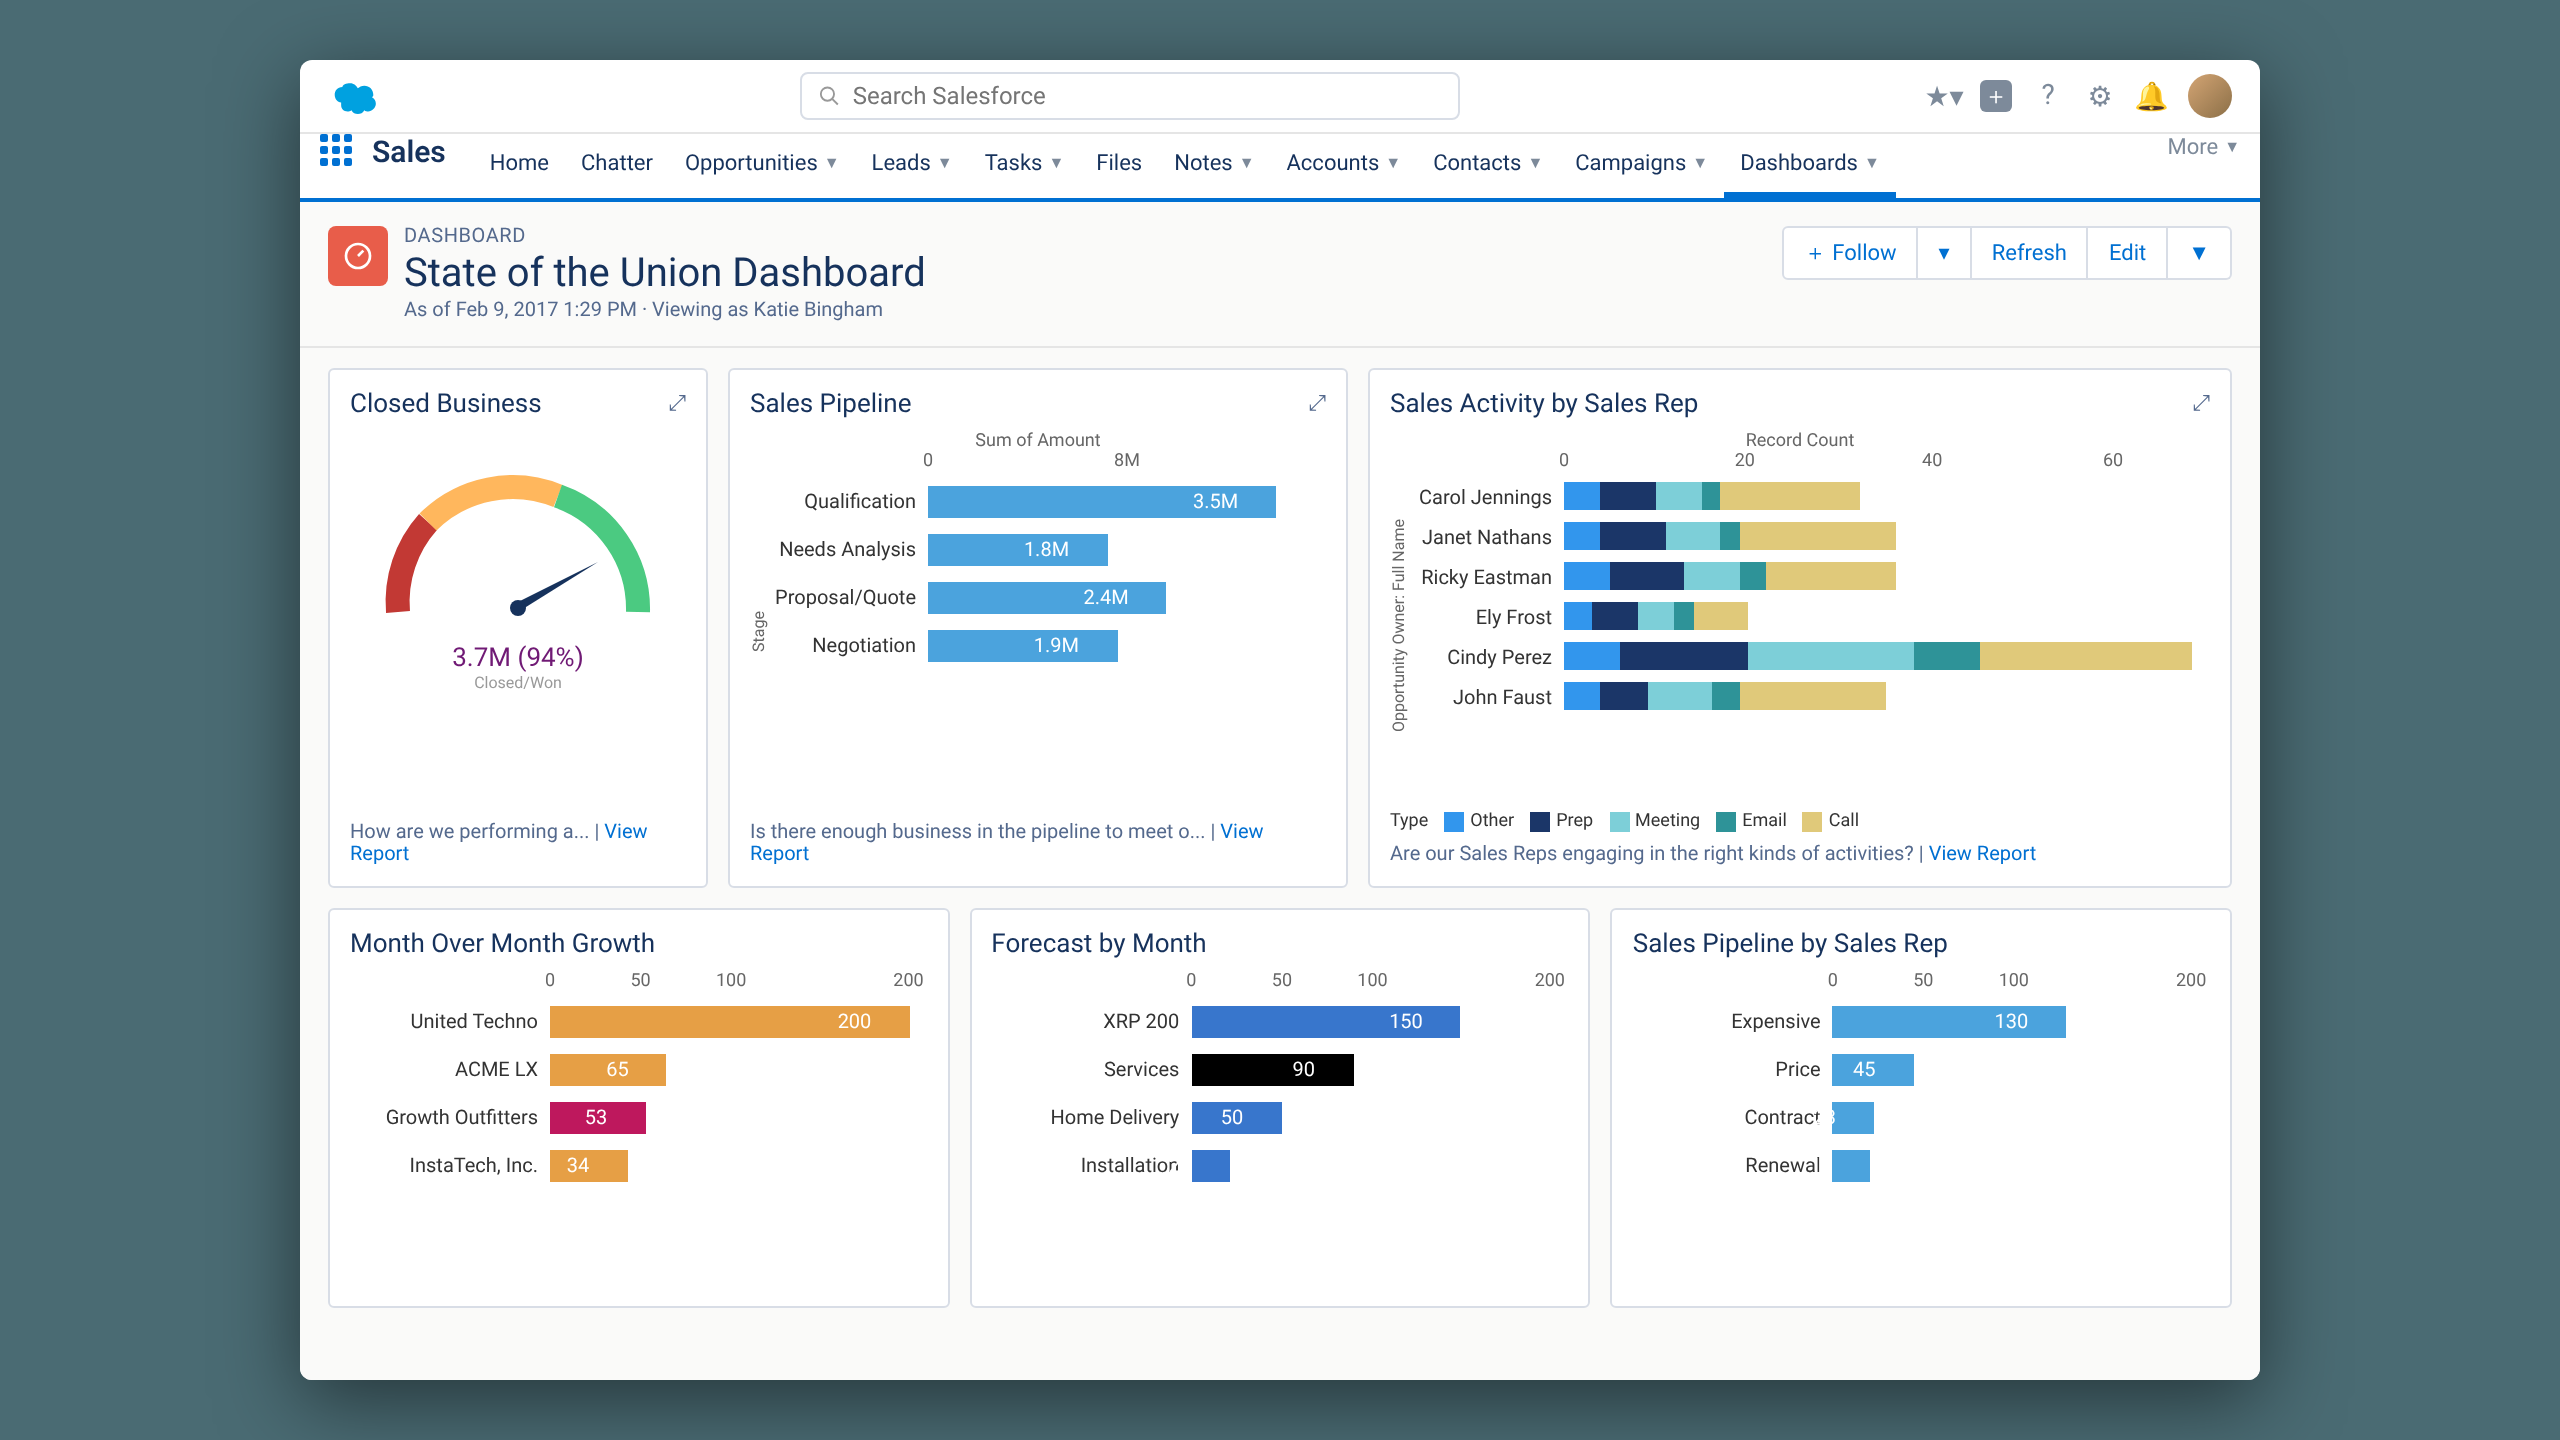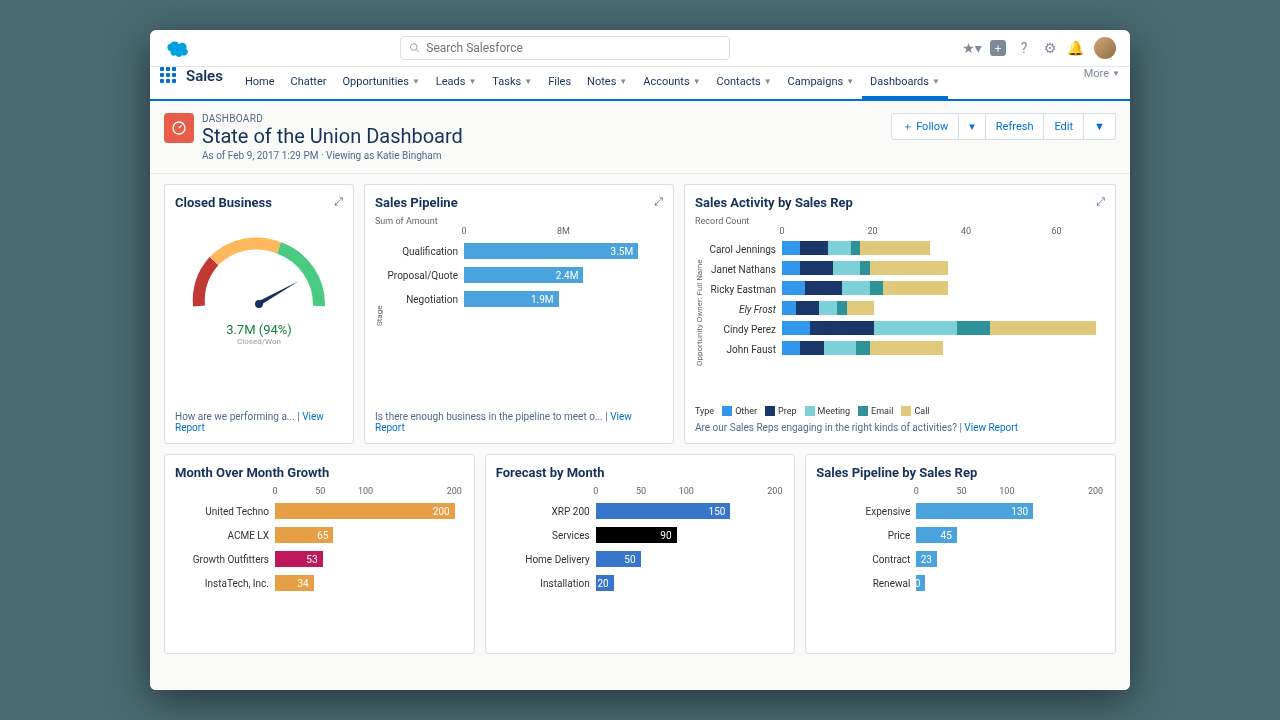--- a/index.html
+++ b/index.html
@@ -28,32 +28,32 @@
 .htxt .t2{font-size:20px;color:#16325c;font-weight:400}
 .htxt .t3{font-size:10px;color:#54698d;margin-top:2px}
 .hbtns{margin-left:auto;display:flex;gap:0}
 .btn{border:1px solid #d8dde6;background:#fff;padding:5px 10px;font-size:11px;color:#0070d2;cursor:pointer;display:flex;align-items:center;gap:3px}
 .btn:first-child{border-radius:3px 0 0 3px}
 .btn:last-child{border-radius:0 3px 3px 0}
 .btn+.btn{border-left:0}
 .content{flex:1;overflow:auto;padding:10px 14px;background:#fafaf9}
 .row{display:flex;gap:10px;margin-bottom:10px}
 .card{background:#fff;border:1px solid #d8dde6;border-radius:3px;padding:10px;position:relative;display:flex;flex-direction:column}
-.ctitle{font-size:13px;color:#16325c;font-weight:700;margin-bottom:6px}
+.ctitle{font-size:13px;color:#16325c;font-weight:400;margin-bottom:6px}
 .expand{position:absolute;top:10px;right:10px;color:#54698d;font-size:11px;cursor:pointer}
 .cfoot{font-size:10px;color:#54698d;margin-top:auto;padding-top:6px}
 .cfoot a{color:#0070d2;text-decoration:none;cursor:pointer}
 .gauge{display:flex;flex-direction:column;align-items:center;padding:10px 0}
-.gval{font-size:13px;color:#15803d;margin-top:6px}
+.gval{font-size:13px;color:#701a75;margin-top:6px}
 .gsub{font-size:8px;color:#999}
-.axislbl{font-size:9px;color:#666;text-align:left}
+.axislbl{font-size:9px;color:#666;text-align:center}
 .hbar-row{display:flex;align-items:center;height:22px;margin:2px 0}
 .hbar-lbl{font-size:10px;color:#333;text-align:right;padding-right:6px;flex-shrink:0}
 .hbar-trk{flex:1;position:relative;height:16px}
-.hbar{height:100%;display:flex;align-items:center;justify-content:flex-end;padding-right:5px;color:#fff;font-size:10px}
+.hbar{height:100%;display:flex;align-items:center;justify-content:flex-end;padding-right:19px;color:#fff;font-size:10px}
 .ticks{display:flex;font-size:9px;color:#666;position:relative}
 .ticks span{position:absolute;transform:translateX(-50%)}
 .stk{display:flex;height:14px}
 .stk span{height:100%}
 .leg{display:flex;flex-wrap:wrap;gap:8px;font-size:9px;color:#333;margin-top:6px}
 .leg div{display:flex;align-items:center;gap:3px}
 .sw{width:10px;height:10px}
 .vlbl{font-size:8px;color:#666;writing-mode:vertical-rl;transform:rotate(180deg);text-align:center}
 </style>
 </head>
@@ -197,20 +197,26 @@
                 <span style="left:50%">8M</span>
               </div>
             <div id="pipeline-bars">
                 <div class="hbar-row">
                   <div class="hbar-lbl" style="width:80px">Qualification</div>
                   <div class="hbar-trk">
                     <div class="hbar" style="width:87.5%;background:#4ba3dd">3.5M</div>
                   </div>
                 </div>
                 <div class="hbar-row">
+                  <div class="hbar-lbl" style="width:80px">Needs Analysis</div>
+                  <div class="hbar-trk">
+                    <div class="hbar" style="width:45%;background:#4ba3dd">1.8M</div>
+                  </div>
+                </div>
+                <div class="hbar-row">
                   <div class="hbar-lbl" style="width:80px">Proposal/Quote</div>
                   <div class="hbar-trk">
                     <div class="hbar" style="width:60%;background:#4ba3dd">2.4M</div>
                   </div>
                 </div>
                 <div class="hbar-row">
                   <div class="hbar-lbl" style="width:80px">Negotiation</div>
                   <div class="hbar-trk">
                     <div class="hbar" style="width:47.5%;background:#4ba3dd">1.9M</div>
                   </div>
@@ -264,21 +270,21 @@
                   <div class="hbar-trk">
                     <div class="stk">
                       <span style="width:7.142857142857142%;background:#3296ed"></span>
                       <span style="width:11.428571428571429%;background:#1b3668"></span>
                       <span style="width:8.571428571428571%;background:#7dcfd8"></span>
                       <span style="width:4.285714285714286%;background:#2e9398"></span>
                       <span style="width:20%;background:#e0c97a"></span>
                     </div>
                   </div>
                 </div>
-                <div class="hbar-row" style="height: 18px; font-style: italic;">
+                <div class="hbar-row" style="height: 18px;">
                   <div class="hbar-lbl" style="width:78px">Ely Frost</div>
                   <div class="hbar-trk">
                     <div class="stk">
                       <span style="width:4.285714285714286%;background:#3296ed"></span>
                       <span style="width:7.142857142857142%;background:#1b3668"></span>
                       <span style="width:5.714285714285714%;background:#7dcfd8"></span>
                       <span style="width:2.857142857142857%;background:#2e9398"></span>
                       <span style="width:8.571428571428571%;background:#e0c97a"></span>
                     </div>
                   </div>

